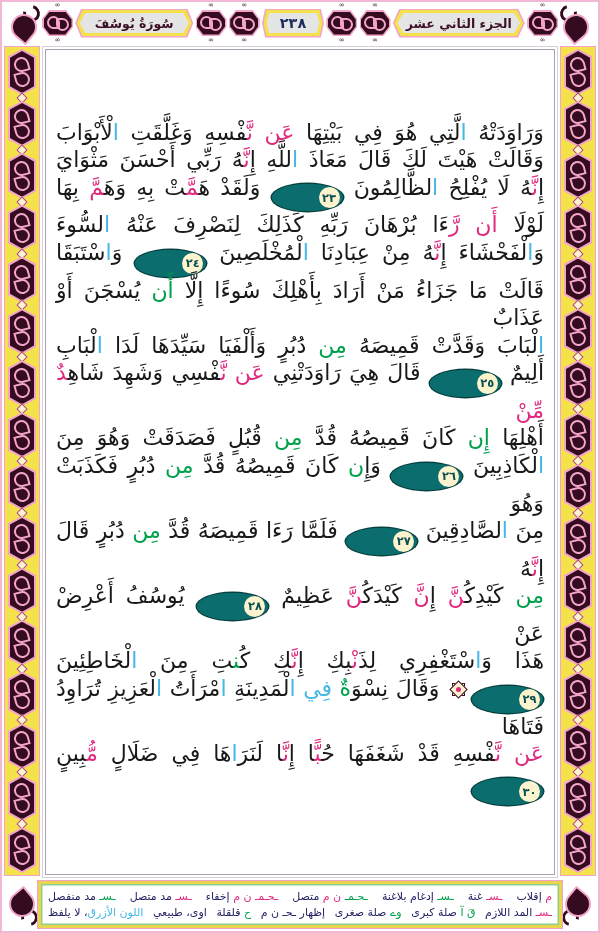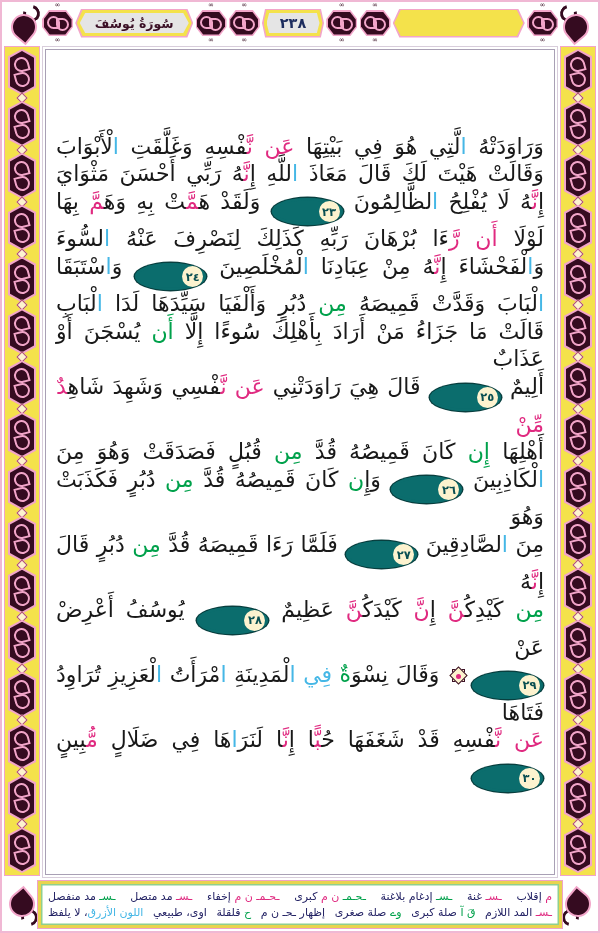--- a/index.html
+++ b/index.html
@@ -89,20 +89,21 @@
 <body>
 
 <div class="hdr">
   <div class="hmed">
       <div class="hm1"></div>
       <div class="hm2"></div>
     </div>
   <div class="cart cart-juz">
     <div class="c1"></div>
       <div class="c2"></div>
+    <div class="c3">الجزء الثاني عشر</div>
   </div>
   <div class="hmed">
       <div class="hm1"></div>
       <div class="hm2"></div>
     </div>
   <div class="hmed">
       <div class="hm1"></div>
       <div class="hm2"></div>
     </div>
   <div class="cart cart-num">
@@ -312,49 +313,50 @@
 <div class="mushaf">
     <div class="line"><span class="c-k">وَرَاوَدَتْهُ </span><span class="c-b">ا</span><span class="c-k">لَّتِي هُوَ فِي بَيْتِهَا </span><span class="c-p">عَن نَّ‍</span><span class="c-k">‍فْسِهِ وَغَلَّقَتِ </span><span class="c-b">ا</span><span class="c-k">لْأَبْوَابَ</span></div>
     <div class="line"><span class="c-k">وَقَالَتْ هَيْتَ لَكَ قَالَ مَعَاذَ </span><span class="c-b">ا</span><span class="c-k">للَّهِ إِ</span><span class="c-p">نَّ‍</span><span class="c-k">‍هُ رَبِّي أَحْسَنَ مَثْوَايَ</span></div>
     <div class="line"><span class="c-k">إِ</span><span class="c-p">نَّ‍</span><span class="c-k">‍هُ لَا يُفْلِحُ </span><span class="c-b">ا</span><span class="c-k">لظَّالِمُونَ </span><span class="vm">
         <span class="vmn">٢٣</span>
       </span><span class="c-k"> وَلَقَدْ هَ‍</span><span class="c-p">‍مَّ‍</span><span class="c-k">‍تْ بِهِ وَهَ‍</span><span class="c-p">‍مَّ</span><span class="c-k"> بِهَا</span></div>
     <div class="line"><span class="c-k">لَوْلَا </span><span class="c-p">أَن رَّ</span><span class="c-k">ءَا بُرْهَانَ رَبِّهِ كَذَلِكَ لِنَصْرِفَ عَنْهُ </span><span class="c-b">ا</span><span class="c-k">لسُّوءَ</span></div>
     <div class="line"><span class="c-k">وَ</span><span class="c-b">ا</span><span class="c-k">لْفَحْشَاءَ إِ</span><span class="c-p">نَّ‍</span><span class="c-k">‍هُ مِنْ عِبَادِنَا </span><span class="c-b">ا</span><span class="c-k">لْمُخْلَصِينَ </span><span class="vm">
         <span class="vmn">٢٤</span>
       </span><span class="c-k"> وَ</span><span class="c-b">ا</span><span class="c-k">سْتَبَقَا</span></div>
+    <div class="line"><span class="c-k">قَالَتْ مَا جَزَاءُ مَنْ أَرَادَ بِأَهْلِكَ سُوءًا إِلَّا </span><span class="c-g">أَن</span><span class="c-k"> يُسْجَنَ أَوْ عَذَابٌ</span></div>
     <div class="line"><span class="c-b">ا</span><span class="c-k">لْبَابَ وَقَدَّتْ قَمِيصَهُ </span><span class="c-g">مِن</span><span class="c-k"> دُبُرٍ وَأَلْفَيَا سَيِّدَهَا لَدَا </span><span class="c-b">ا</span><span class="c-k">لْبَابِ</span></div>
-    <div class="line"><span class="c-k">قَالَتْ مَا جَزَاءُ مَنْ أَرَادَ بِأَهْلِكَ سُوءًا إِلَّا </span><span class="c-g">أَن</span><span class="c-k"> يُسْجَنَ أَوْ عَذَابٌ</span></div>
     <div class="line"><span class="c-k">أَلِيمٌ </span><span class="vm">
         <span class="vmn">٢٥</span>
       </span><span class="c-k"> قَالَ هِيَ رَاوَدَتْنِي </span><span class="c-p">عَن نَّ‍</span><span class="c-k">‍فْسِي وَشَهِدَ شَاهِ‍</span><span class="c-p">‍دٌ مِّنْ</span></div>
     <div class="line"><span class="c-k">أَهْلِهَا </span><span class="c-g">إِن</span><span class="c-k"> كَانَ قَمِيصُهُ قُدَّ </span><span class="c-g">مِن</span><span class="c-k"> قُبُلٍ فَصَدَقَتْ وَهُوَ مِنَ</span></div>
     <div class="line"><span class="c-b">ا</span><span class="c-k">لْكَاذِبِينَ </span><span class="vm">
         <span class="vmn">٢٦</span>
       </span><span class="c-k"> وَإِ</span><span class="c-g">ن</span><span class="c-k"> كَانَ قَمِيصُهُ قُدَّ </span><span class="c-g">مِن</span><span class="c-k"> دُبُرٍ فَكَذَبَتْ وَهُوَ</span></div>
     <div class="line"><span class="c-k">مِنَ </span><span class="c-b">ا</span><span class="c-k">لصَّادِقِينَ </span><span class="vm">
         <span class="vmn">٢٧</span>
       </span><span class="c-k"> فَلَمَّا رَءَا قَمِيصَهُ قُدَّ </span><span class="c-g">مِن</span><span class="c-k"> دُبُرٍ قَالَ إِ</span><span class="c-p">نَّ‍</span><span class="c-k">‍هُ</span></div>
     <div class="line"><span class="c-g">مِن</span><span class="c-k"> كَيْدِكُ‍</span><span class="c-p">‍نَّ</span><span class="c-k"> إِ</span><span class="c-p">نَّ</span><span class="c-k"> كَيْدَكُ‍</span><span class="c-p">‍نَّ</span><span class="c-k"> عَظِيمٌ </span><span class="vm">
         <span class="vmn">٢٨</span>
       </span><span class="c-k"> يُوسُفُ أَعْرِضْ عَنْ</span></div>
+    <div class="line"><span class="c-k">هَذَا وَ</span><span class="c-b">ا</span><span class="c-k">سْتَغْفِرِي لِذَ</span><span class="c-p">نْ‍</span><span class="c-k">‍بِكِ إِ</span><span class="c-p">نَّ‍</span><span class="c-k">‍كِ كُ‍</span><span class="c-g">‍ن‍</span><span class="c-k">‍تِ مِنَ </span><span class="c-b">ا</span><span class="c-k">لْخَاطِئِينَ</span></div>
     <div class="line"><span class="vm">
         <span class="vmn">٢٩</span>
       </span><span class="star8"><i></i></span><span class="c-k"> وَقَالَ نِسْوَ</span><span class="c-g">ةٌ</span><span class="c-k"> </span><span class="c-b">فِي ا</span><span class="c-k">لْمَدِينَةِ </span><span class="c-b">ا</span><span class="c-k">مْرَأَتُ </span><span class="c-b">ا</span><span class="c-k">لْعَزِيزِ تُرَاوِدُ فَتَاهَا</span></div>
     <div class="line"><span class="c-p">عَن نَّ‍</span><span class="c-k">‍فْسِهِ قَدْ شَغَفَهَا حُ‍</span><span class="c-p">‍بًّ‍</span><span class="c-k">‍ا إِ</span><span class="c-p">نَّ‍</span><span class="c-k">‍ا لَنَرَ</span><span class="c-b">ا</span><span class="c-k">هَا فِي ضَلَالٍ </span><span class="c-p">مُّ‍</span><span class="c-k">‍بِينٍ </span><span class="vm">
         <span class="vmn">٣٠</span>
       </span></div>
   </div>
 
 <div class="legend">
     <div class="l-row">
       <span class="l-item"><span class="c-p">م </span><span class="c-n">إقلاب</span></span>
       <span class="l-item"><span class="c-p">ـسـ </span><span class="c-n">غنة</span></span>
       <span class="l-item"><span class="c-g">ـسـ </span><span class="c-n">إدغام بلاغنة</span></span>
-      <span class="l-item"><span class="c-g">ـحـمـ </span><span class="c-p">ن م </span><span class="c-n">كبرى</span></span>
+      <span class="l-item"><span class="c-g">ـحـمـ </span><span class="c-p">ن م </span><span class="c-n">متصل</span></span>
       <span class="l-item"><span class="c-p">ـحـمـ </span><span class="c-p">ن م </span><span class="c-n">إخفاء</span></span>
       <span class="l-item"><span class="c-p">ـسـ </span><span class="c-n">مد متصل</span></span>
       <span class="l-item"><span class="c-g">ـسـ </span><span class="c-n">مد منفصل</span></span>
     </div>
     <div class="l-row">
       <span class="l-item"><span class="c-p">ـسـ </span><span class="c-n">المد اللازم</span></span>
       <span class="l-item"><span class="c-g">قَ آ </span><span class="c-n">صلة كبرى</span></span>
       <span class="l-item"><span class="c-g">وے </span><span class="c-n">صلة صغرى</span></span>
       <span class="l-item"><span class="c-n">إظهار ـحـ ن م</span></span>
       <span class="l-item"><span class="c-g">ح </span><span class="c-n">قلقلة</span></span>

